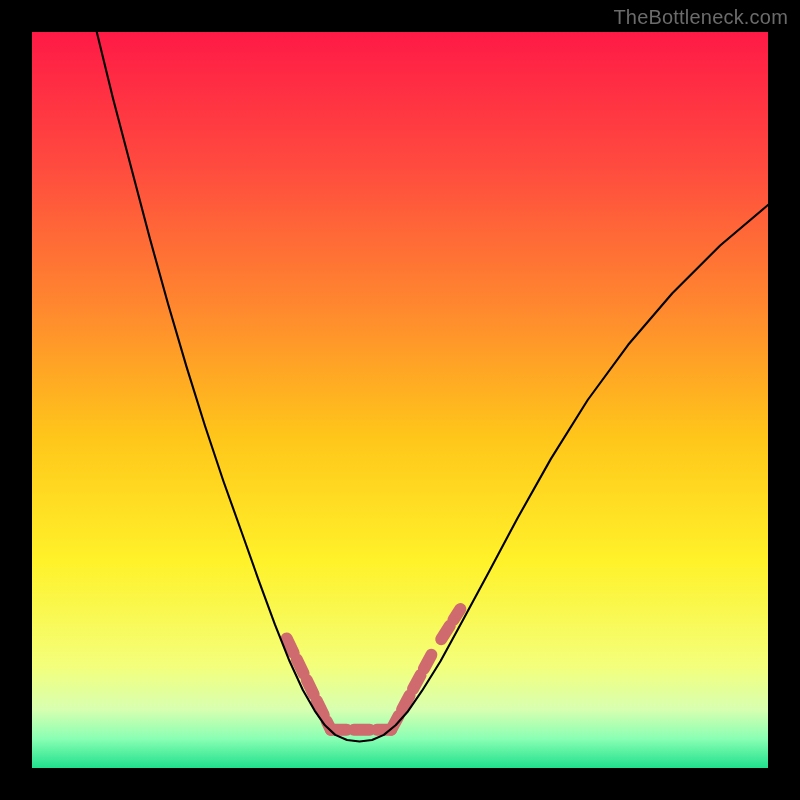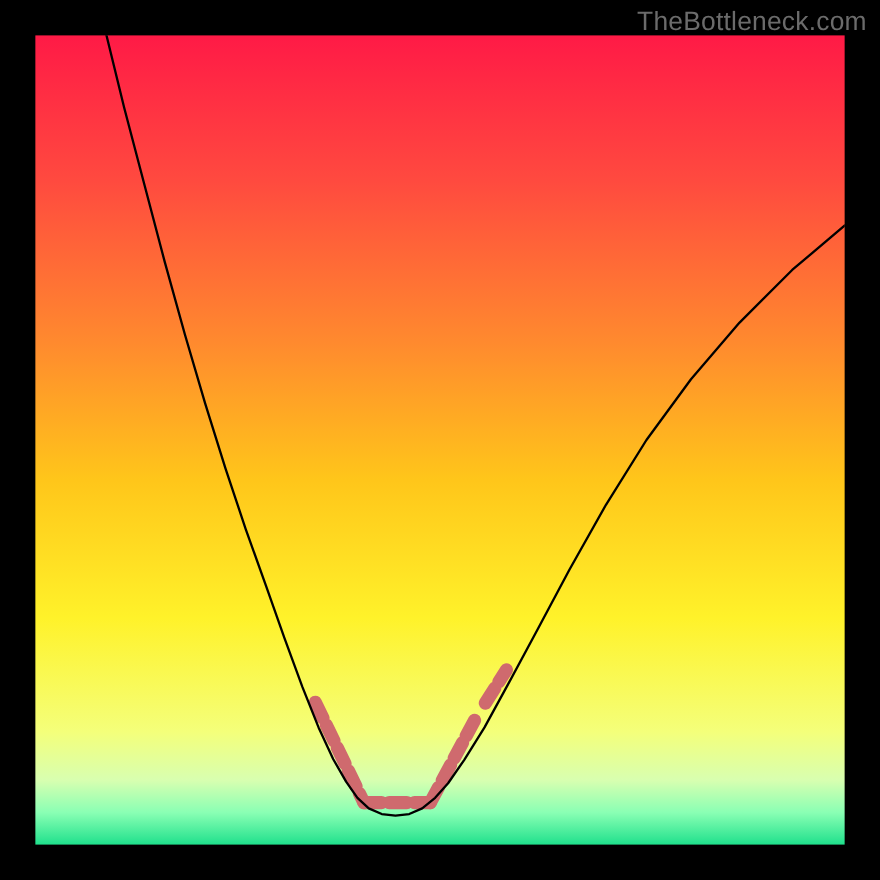--- a/index.html
+++ b/index.html
@@ -20,21 +20,21 @@
   }
   .gradient {
     position: absolute;
     left: 0; top: 0; width: 100%; height: 100%;
   }
   .watermark {
     position: absolute;
     top: 6px;
     right: 12px;
     color: #6b6b6b;
-    font-size: 24px;
+    font-size: 20px;
     font-weight: 500;
     letter-spacing: 0.2px;
   }
   svg.overlay {
     position: absolute;
     left: 0; top: 0;
     width: 100%; height: 100%;
   }
 </style>
 </head>

